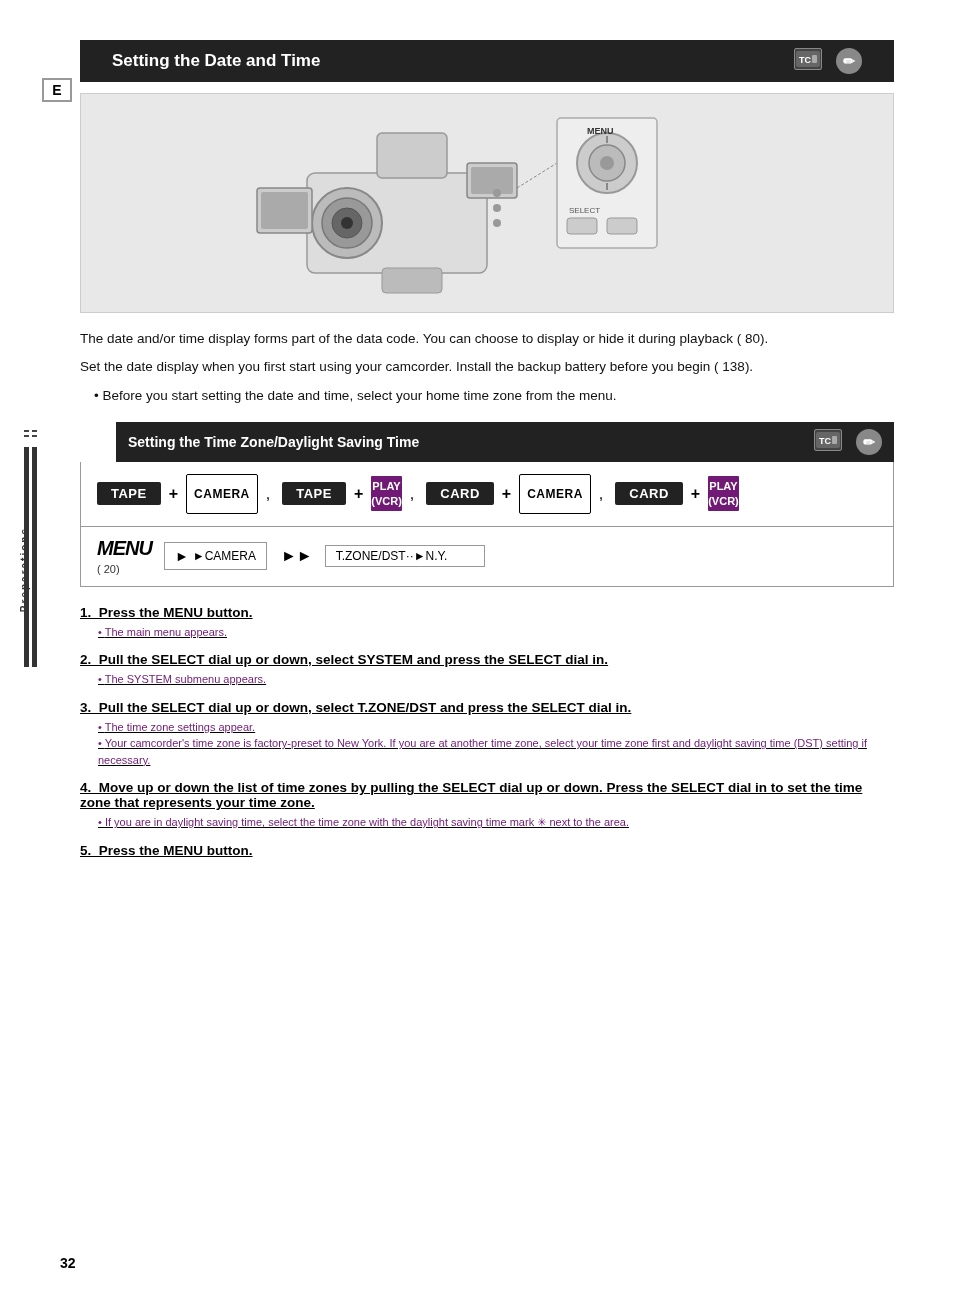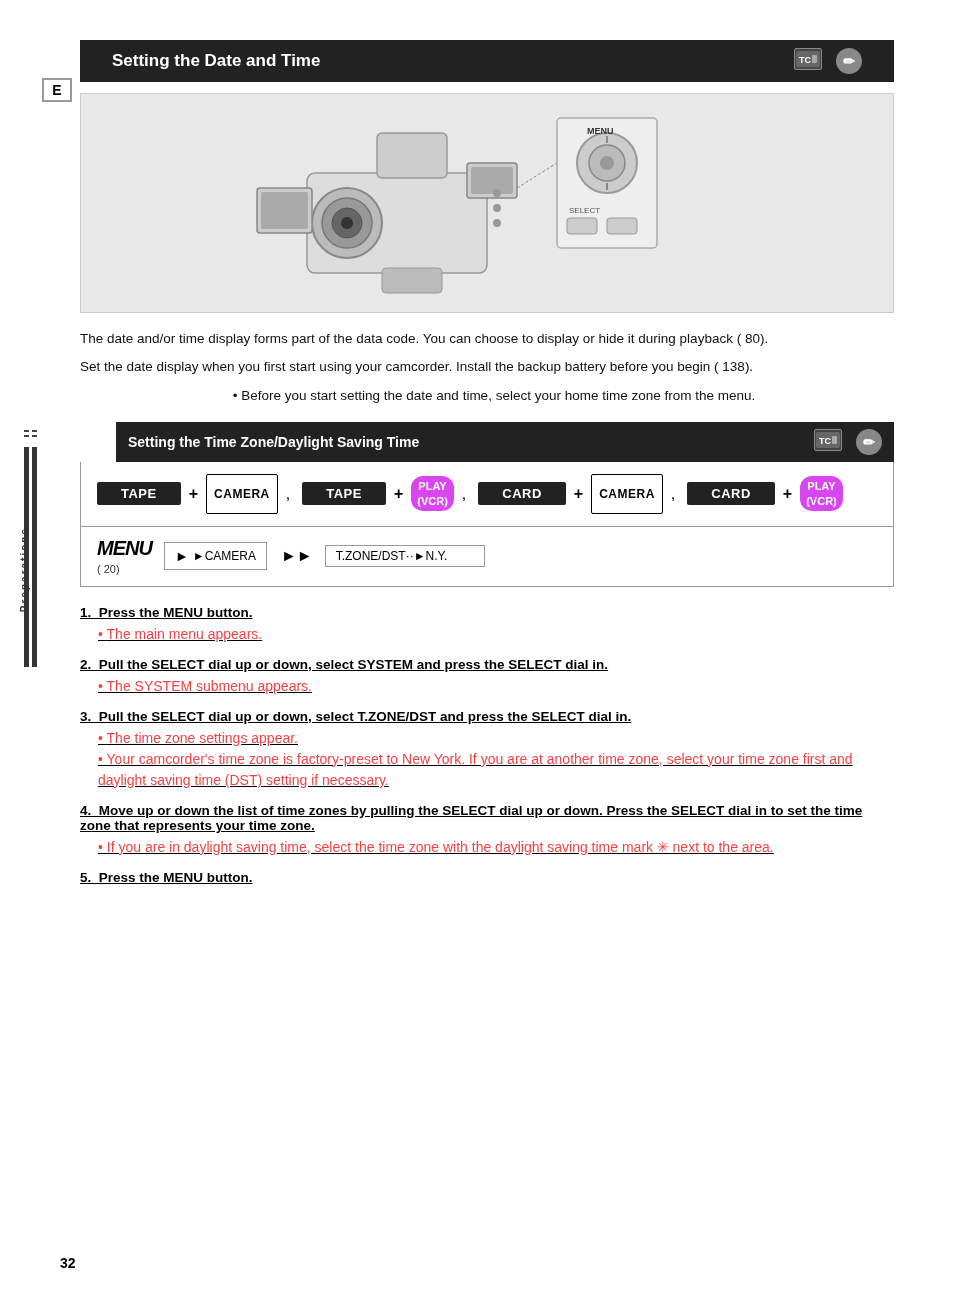--- a/index.html
+++ b/index.html
@@ -78,21 +78,20 @@
       line-height: 1.5;
       margin-bottom: 8px;
       color: #111;
     }
     .bullet-text {
       font-size: 13.5px;
       line-height: 1.5;
       margin-bottom: 16px;
       padding-left: 14px;
       color: #111;
-      text-align: center;
     }
     .bullet-text::before {
       content: "• ";
     }
 
     
     .sub-section-header {
       background: #222;
       color: #fff;
       padding: 7px 12px;
@@ -115,21 +114,21 @@
       gap: 8px;
       background: #fff;
       flex-wrap: wrap;
     }
 
     .mode-badge {
       background: #222;
       color: #fff;
       font-size: 13px;
       font-weight: bold;
-      padding: 4px 24px;
+      padding: 4px 14px;
       border-radius: 2px;
       letter-spacing: 0.5px;
     }
     .mode-badge.outline {
       background: #fff;
       color: #000;
       border: 1.5px solid #000;
       font-size: 12px;
       font-weight: bold;
       padding: 12px 7px;
@@ -198,24 +197,24 @@
     .step {
       margin-bottom: 12px;
       text-decoration: underline;
     }
     .step-title {
       font-size: 13.5px;
       font-weight: bold;
       margin-bottom: 4px;
     }
     .step-bullet {
-      font-size: 14px;
+      font-size: 11px;
       padding-left: 18px;
       line-height: 1.5;
-      color: #ef4444;
+      color: #701a75;
     }
     .step-bullet::before {
       content: "• ";
     }
 
     
     .e-box {
       position: absolute;
       left: 42px;
       top: 78px;
@@ -233,26 +232,26 @@
     
     .page-number {
       position: absolute;
       bottom: 30px;
       left: 60px;
       font-size: 14px;
       font-weight: bold;
     }
 
     .play-vcr-badge {
-      background: #d946ef;
+      background: #701a75;
       color: #fff;
       font-size: 11px;
       font-weight: bold;
-      padding: 3px 6px;
-      border-radius: 12px;
+      padding: 3px 0;
+      border-radius: 1px;
       line-height: 1.3;
       text-align: center;
     }
   </style>
 </head>
 <body>
 
 <div class="page-container">
 
   <div class="e-box">

